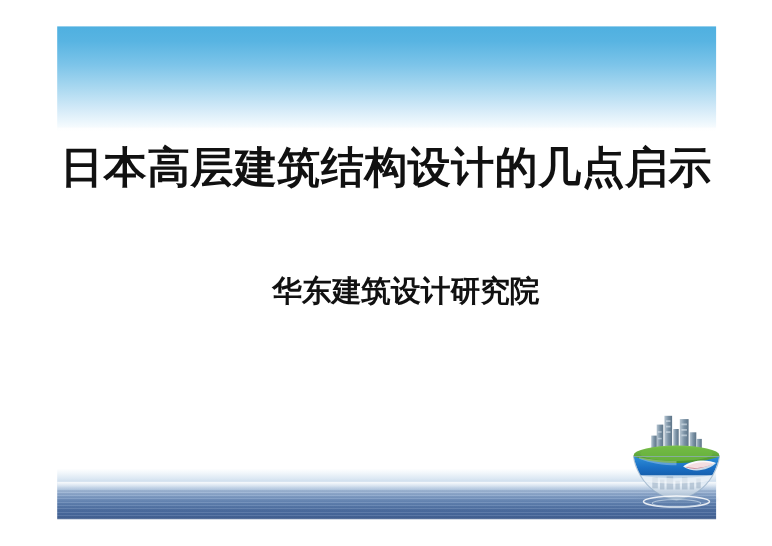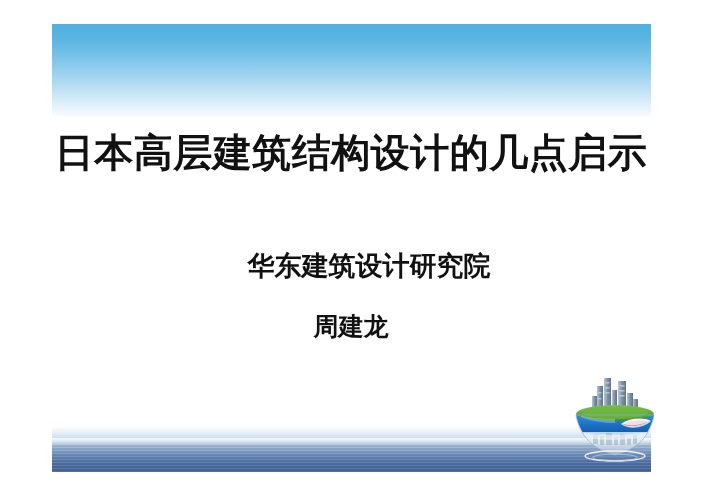--- a/index.html
+++ b/index.html
@@ -148,21 +148,20 @@
 
 <div id="slide">
 
   <div class="top-band"></div>
   <div class="top-band-fade"></div>
 
   <div class="title">日本高层建筑结构设计的几点启示</div>
 
   <div class="credits">
     <div class="org-line">华东建筑设计研究院</div>
-    <div class="author">周建龙</div>
   </div>
 
   <div class="bottom-band"></div>
   <div class="bottom-band-shine"></div>
   <div class="bottom-band-stripes"></div>
 
   <div class="logo">
     <svg width="92" height="88" viewBox="0 0 92 88" xmlns="http://www.w3.org/2000/svg">
       <defs>
         <linearGradient id="bowlTop" x1="0" y1="0" x2="0" y2="1">

